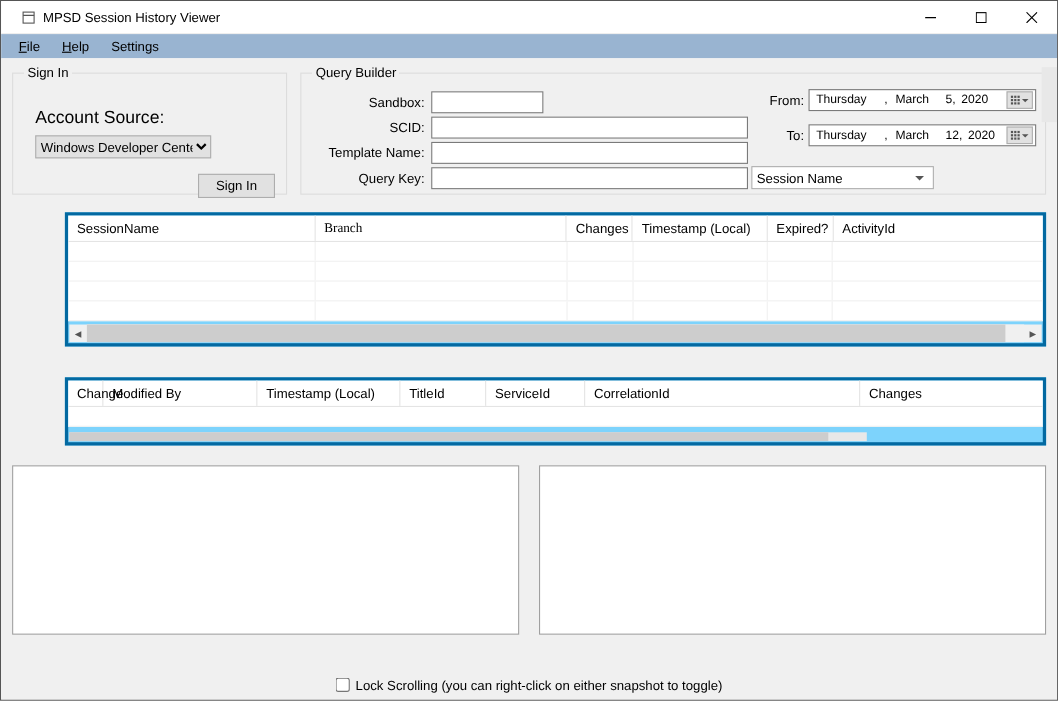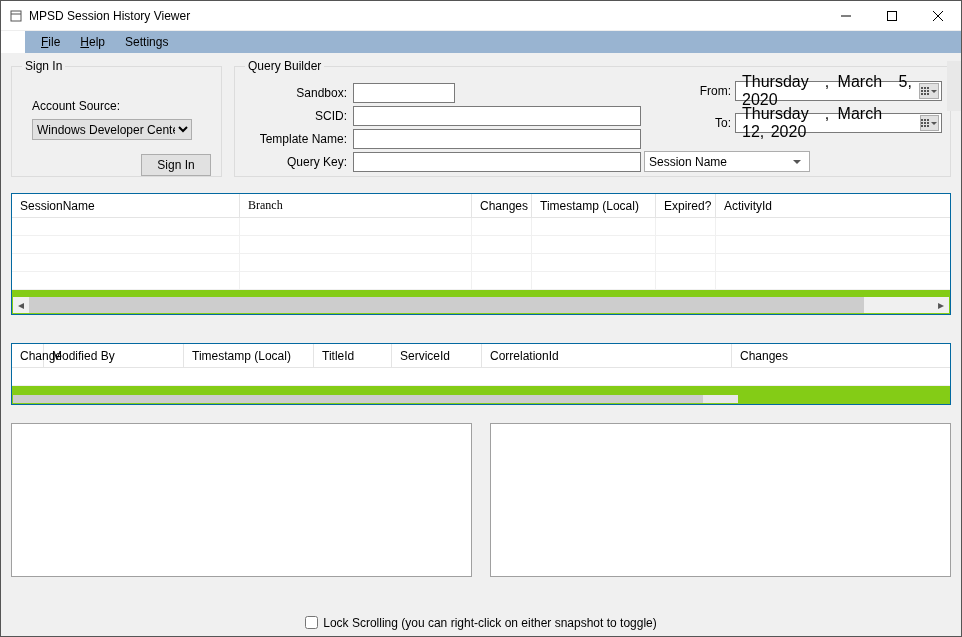--- a/index.html
+++ b/index.html
@@ -1,65 +1,65 @@
 <!DOCTYPE html>
 <html><head>
 <meta charset="utf-8">
 <style>
 * { box-sizing: border-box; margin: 0; padding: 0; }
 body { font-family: "Segoe UI", Tahoma, sans-serif; font-size: 12px; background: #fff; width: 962px; height: 637px; overflow: hidden; border: 1px solid #555; position: relative; }
 
-.titlebar { height: 30px; background: #fff; display: flex; align-items: center; padding-left: 8px; border-bottom: 1px solid #eee; }
+.titlebar { height: 30px; background: #fff; display: flex; align-items: center; padding-left: 18px; border-bottom: 1px solid #eee; }
 .titlebar .tb-icon { width: 14px; height: 14px; margin-right: 6px; display: inline-flex; align-items: center; justify-content: center; }
 .titlebar .tb-title { flex: 1; font-size: 12px; color: #000; }
 .titlebar .tb-btns { display: flex; }
 .titlebar .tb-btn { width: 46px; height: 30px; display: flex; align-items: center; justify-content: center; }
 
-.menubar { height: 22px; background: #99b4d1; display: flex; align-items: center; padding: 0 6px; gap: 0; margin-left: 24px; }
+.menubar { height: 22px; background: #99b4d1; display: flex; align-items: center; padding: 0 6px; gap: 0; }
 .menubar .menu-item { padding: 2px 10px; font-size: 12px; color: #000; cursor: default; }
 .menubar .menu-item span.ul { text-decoration: underline; }
 
 .content { position: absolute; top: 52px; left: 0; right: 0; bottom: 0; background: #f0f0f0; padding: 6px 10px 0 10px; }
 
 fieldset.groupbox { border: 1px solid #dcdcdc; border-radius: 0; padding: 8px 10px 10px 10px; position: relative; background: #f0f0f0; }
 fieldset.groupbox legend { font-size: 12px; padding: 0 3px; color: #000; }
 
 .top-row { display: flex; gap: 12px; margin-bottom: 16px; }
-.signin-box { width: 211px; height: 118px; }
-.signin-box .label { font-size: 12px; margin: 18px 0 6px 10px; }
+.signin-box { width: 250px; height: 118px; }
+.signin-box .label { font-size: 16px; margin: 18px 0 6px 10px; }
 .signin-box select { width: 160px; height: 21px; font-size: 12px; margin-left: 10px; border: 1px solid #adadad; background: #e1e1e1; }
 .signin-box .signin-btn { float: right; margin-top: 14px; width: 70px; height: 22px; font-size: 12px; border: 1px solid #adadad; background: #e1e1e1; }
 
 .query-box { flex: 1; height: 118px; position: relative; }
 .qb-row { display: flex; align-items: center; height: 23px; margin-bottom: 0px; }
 .qb-label { width: 108px; text-align: right; padding-right: 6px; font-size: 12px; }
 .qb-input { height: 20px; border: 1px solid #7a7a7a; background: #fff; padding: 0 3px; font-size: 12px; }
 .sandbox-in { width: 102px; }
 .scid-in { width: 288px; }
 .tname-in { width: 288px; }
 .qkey-in { width: 288px; }
 .qb-select { width: 166px; height: 21px; margin-left: 3px; border: 1px solid #adadad; background: #fff; font-size: 12px; padding-left: 4px; position: relative; display: inline-flex; align-items: center; }
 .qb-select::after { content: ""; position: absolute; right: 8px; top: 8px; border-left: 4px solid transparent; border-right: 4px solid transparent; border-top: 4px solid #555; }
 
 .dates { position: absolute; right: 8px; top: 8px; display: flex; flex-direction: column; gap: 12px; }
 .date-row { display: flex; align-items: center; justify-content: flex-end; }
 .date-label { font-size: 12px; margin-right: 4px; }
-.date-picker { width: 207px; height: 20px; border: 1px solid #7a7a7a; background: #fff; display: flex; align-items: center; padding: 0 2px 0 6px; font-size: 16px; justify-content: space-between; }
+.date-picker { width: 207px; height: 20px; border: 1px solid #7a7a7a; background: #fff; display: flex; align-items: center; padding: 0 2px 0 6px; font-size: 11px; justify-content: space-between; }
 .date-picker .dp-text span { margin-right: 4px; }
 .date-picker .dp-text .day { margin-right: 16px; }
 .date-picker .dp-text .mon { margin-right: 12px; }
 .date-picker .dp-text .dn { margin-right: 2px; }
 .date-picker .dp-drop { width: 24px; height: 16px; border: 1px solid #adadad; background: #e1e1e1; display: flex; align-items: center; justify-content: center; margin-left: 4px; }
 .date-picker .dp-drop .carrow { border-left: 3px solid transparent; border-right: 3px solid transparent; border-top: 3px solid #555; margin-left: 2px; }
 .cal-grid { display: grid; grid-template-columns: repeat(3, 2px); grid-template-rows: repeat(3, 2px); gap: 1px; }
 .cal-grid span { background: #555; width: 2px; height: 2px; }
 
 .right-sidebar { position: absolute; right: 0; top: 60px; width: 14px; height: 50px; background: #e8e8e8; }
 
-.grid { background: #84cc16; border: 1px solid #0369a1; }
+.grid { background: #7dd3fc; border: 3px solid #0369a1; margin-left: 48px; }
 .grid-header { display: flex; background: #fff; border-bottom: 1px solid #e4e4e4; height: 24px; }
 .grid-header .gh-cell { padding: 4px 8px; font-size: 12px; border-right: 1px solid #e4e4e4; text-align: left; display: flex; align-items: center; }
 .grid-body { background: #fff; }
 .grid-body .gb-row { height: 18px; border-bottom: 1px solid #f0f0f0; display: flex; }
 .grid-body .gb-row .gb-cell { border-right: 1px solid #f0f0f0; }
 
 .grid1 { height: 122px; margin-bottom: 28px; position: relative; }
 .grid1 .gh-cell:nth-child(1) { width: 228px; }
 .grid1 .gh-cell:nth-child(2) { width: 232px; font-family: Liberation Serif, serif; }
 .grid1 .gh-cell:nth-child(3) { width: 60px; }

